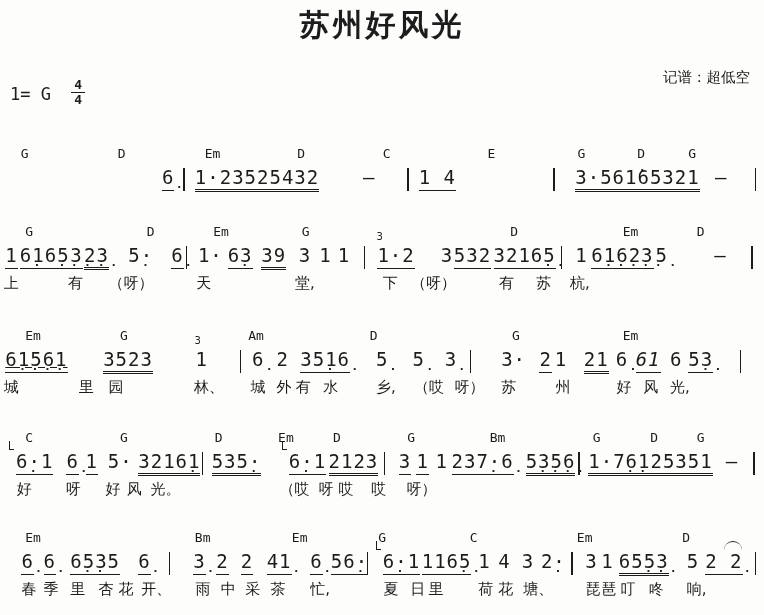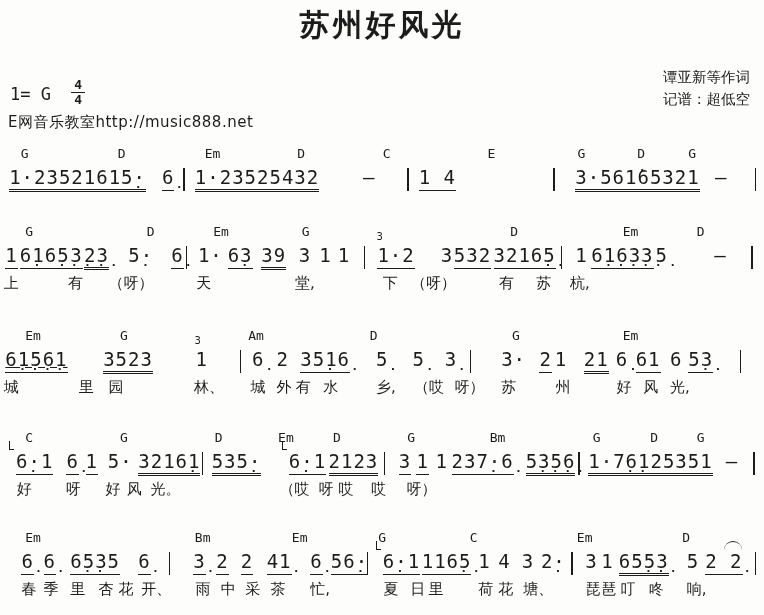--- a/index.html
+++ b/index.html
@@ -42,42 +42,39 @@
   <div class="title">苏州好风光</div>
 
   <div class="keysig">
     <span>1= G</span>
     <span class="ts">
       <span class="num">4</span>
       <span class="den">4</span>
     </span>
   </div>
 
-  <div class="watermark">E网音乐教室http://music888.net</div>
 
   <div class="credits">
-    <span>谭亚新等作词</span>
     <span>记谱：超低空</span>
   </div>
 
   <div id="score">
       <div class="score-line" style="top: 146px;">
         <div class="chords">
           <span class="tok" style="left: 2.7%;">G</span>
           <span class="tok" style="left: 15.4%;">D</span>
           <span class="tok" style="left: 26.8%;">Em</span>
           <span class="tok" style="left: 38.9%;">D</span>
           <span class="tok" style="left: 50.1%;">C</span>
           <span class="tok" style="left: 63.8%;">E</span>
           <span class="tok" style="left: 75.6%;">G</span>
           <span class="tok" style="left: 83.4%;">D</span>
           <span class="tok" style="left: 90.1%;">G</span>
         </div>
         <div class="notes">
-          <span class="tok b2" style="left: 1.2%;">1·23521615̣·</span>
           <span class="tok b1" style="left: 21.2%;">6̣</span>
           <span class="tok bar" style="left: 24%;"></span>
           <span class="tok b2" style="left: 25.5%;">1·23525432</span>
           <span class="tok" style="left: 47.5%;">—</span>
           <span class="tok bar" style="left: 53.3%;"></span>
           <span class="tok b1" style="left: 54.8%;">1 4</span>
           <span class="tok bar" style="left: 72.4%;"></span>
           <span class="tok b2" style="left: 75.3%;">3·561̇65321</span>
           <span class="tok" style="left: 93.6%;">—</span>
           <span class="tok bar" style="left: 98.8%;"></span>
@@ -108,21 +105,21 @@
           <span class="tok" style="left: 39.1%;">3</span>
           <span class="tok" style="left: 41.8%;">1</span>
           <span class="tok" style="left: 44.2%;">1</span>
           <span class="tok bar" style="left: 47.6%;"></span>
           <span class="tok b1 tup" data-tup="3" style="left: 49.4%;">1·2</span>
           <span class="tok" style="left: 57.7%;">3</span>
           <span class="tok b1" style="left: 59.4%;">532</span>
           <span class="tok b1" style="left: 64.6%;">3216̣5̣</span>
           <span class="tok bar" style="left: 73.4%;"></span>
           <span class="tok" style="left: 75.3%;">1</span>
-          <span class="tok b1" style="left: 77.4%;">6̣1̣6̣3̣3̣</span>
+          <span class="tok b1" style="left: 77.4%;">6̣1̣6̣2̣3̣</span>
           <span class="tok" style="left: 85.8%;">5̣</span>
           <span class="tok" style="left: 93.5%;">—</span>
           <span class="tok bar" style="left: 98.3%;"></span>
         </div>
         <div class="lyrics">
           <span class="tok" style="left: 0.5%;">上</span>
           <span class="tok" style="left: 8.9%;">有</span>
           <span class="tok" style="left: 14.2%;">（呀）</span>
           <span class="tok" style="left: 25.7%;">天</span>
           <span class="tok" style="left: 38.6%;">堂,</span>
@@ -152,21 +149,21 @@
           <span class="tok b1" style="left: 39.3%;">35̣16̣</span>
           <span class="tok" style="left: 49.2%;">5̣</span>
           <span class="tok" style="left: 54%;">5̣</span>
           <span class="tok" style="left: 58.2%;">3̣</span>
           <span class="tok bar" style="left: 61.5%;"></span>
           <span class="tok" style="left: 65.6%;">3·</span>
           <span class="tok b1" style="left: 70.6%;">2</span>
           <span class="tok" style="left: 72.6%;">1</span>
           <span class="tok b2" style="left: 76.4%;">21</span>
           <span class="tok" style="left: 80.6%;">6̣</span>
-          <span class="tok b1" style="left: 83.2%;">61</span>
+          <span class="tok b1" style="left: 83.2%; font-style: italic;">61</span>
           <span class="tok" style="left: 87.7%;">6</span>
           <span class="tok b1" style="left: 90.1%;">5̣3̣</span>
           <span class="tok bar" style="left: 96.8%;"></span>
         </div>
         <div class="lyrics">
           <span class="tok" style="left: 0.5%;">城</span>
           <span class="tok" style="left: 10.3%;">里</span>
           <span class="tok" style="left: 14.2%;">园</span>
           <span class="tok" style="left: 25.4%;">林、</span>
           <span class="tok" style="left: 32.8%;">城</span>

